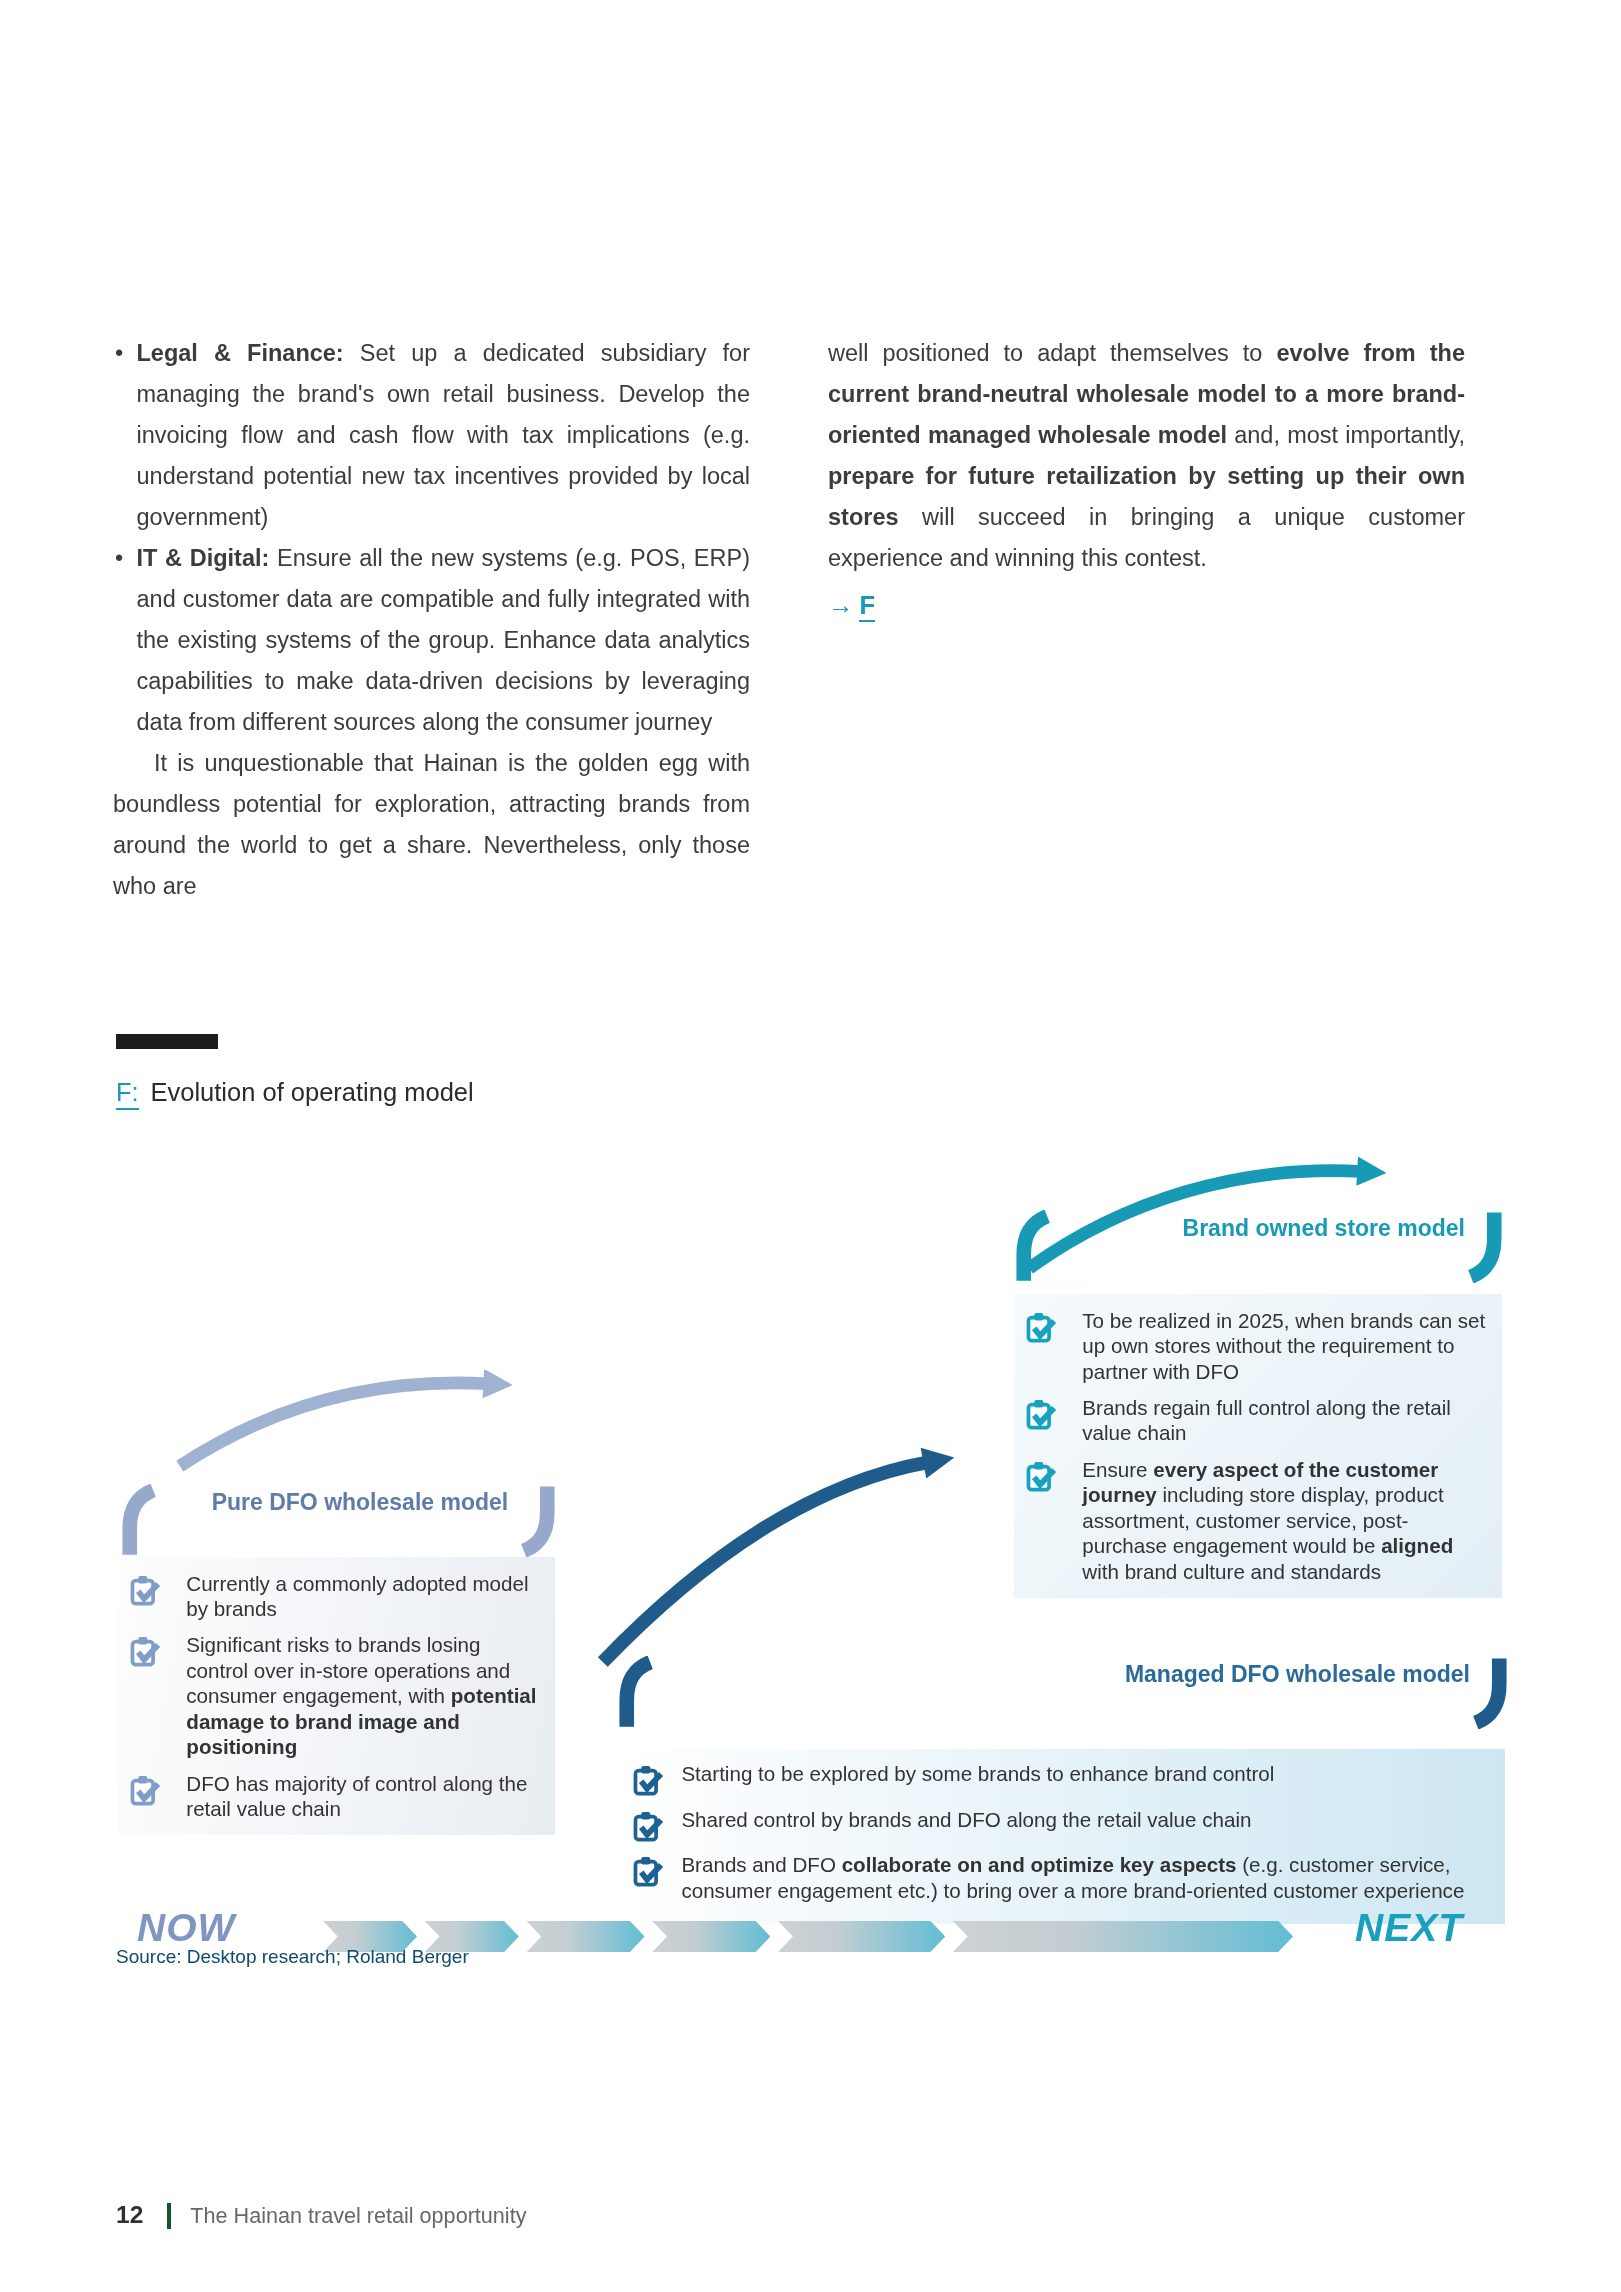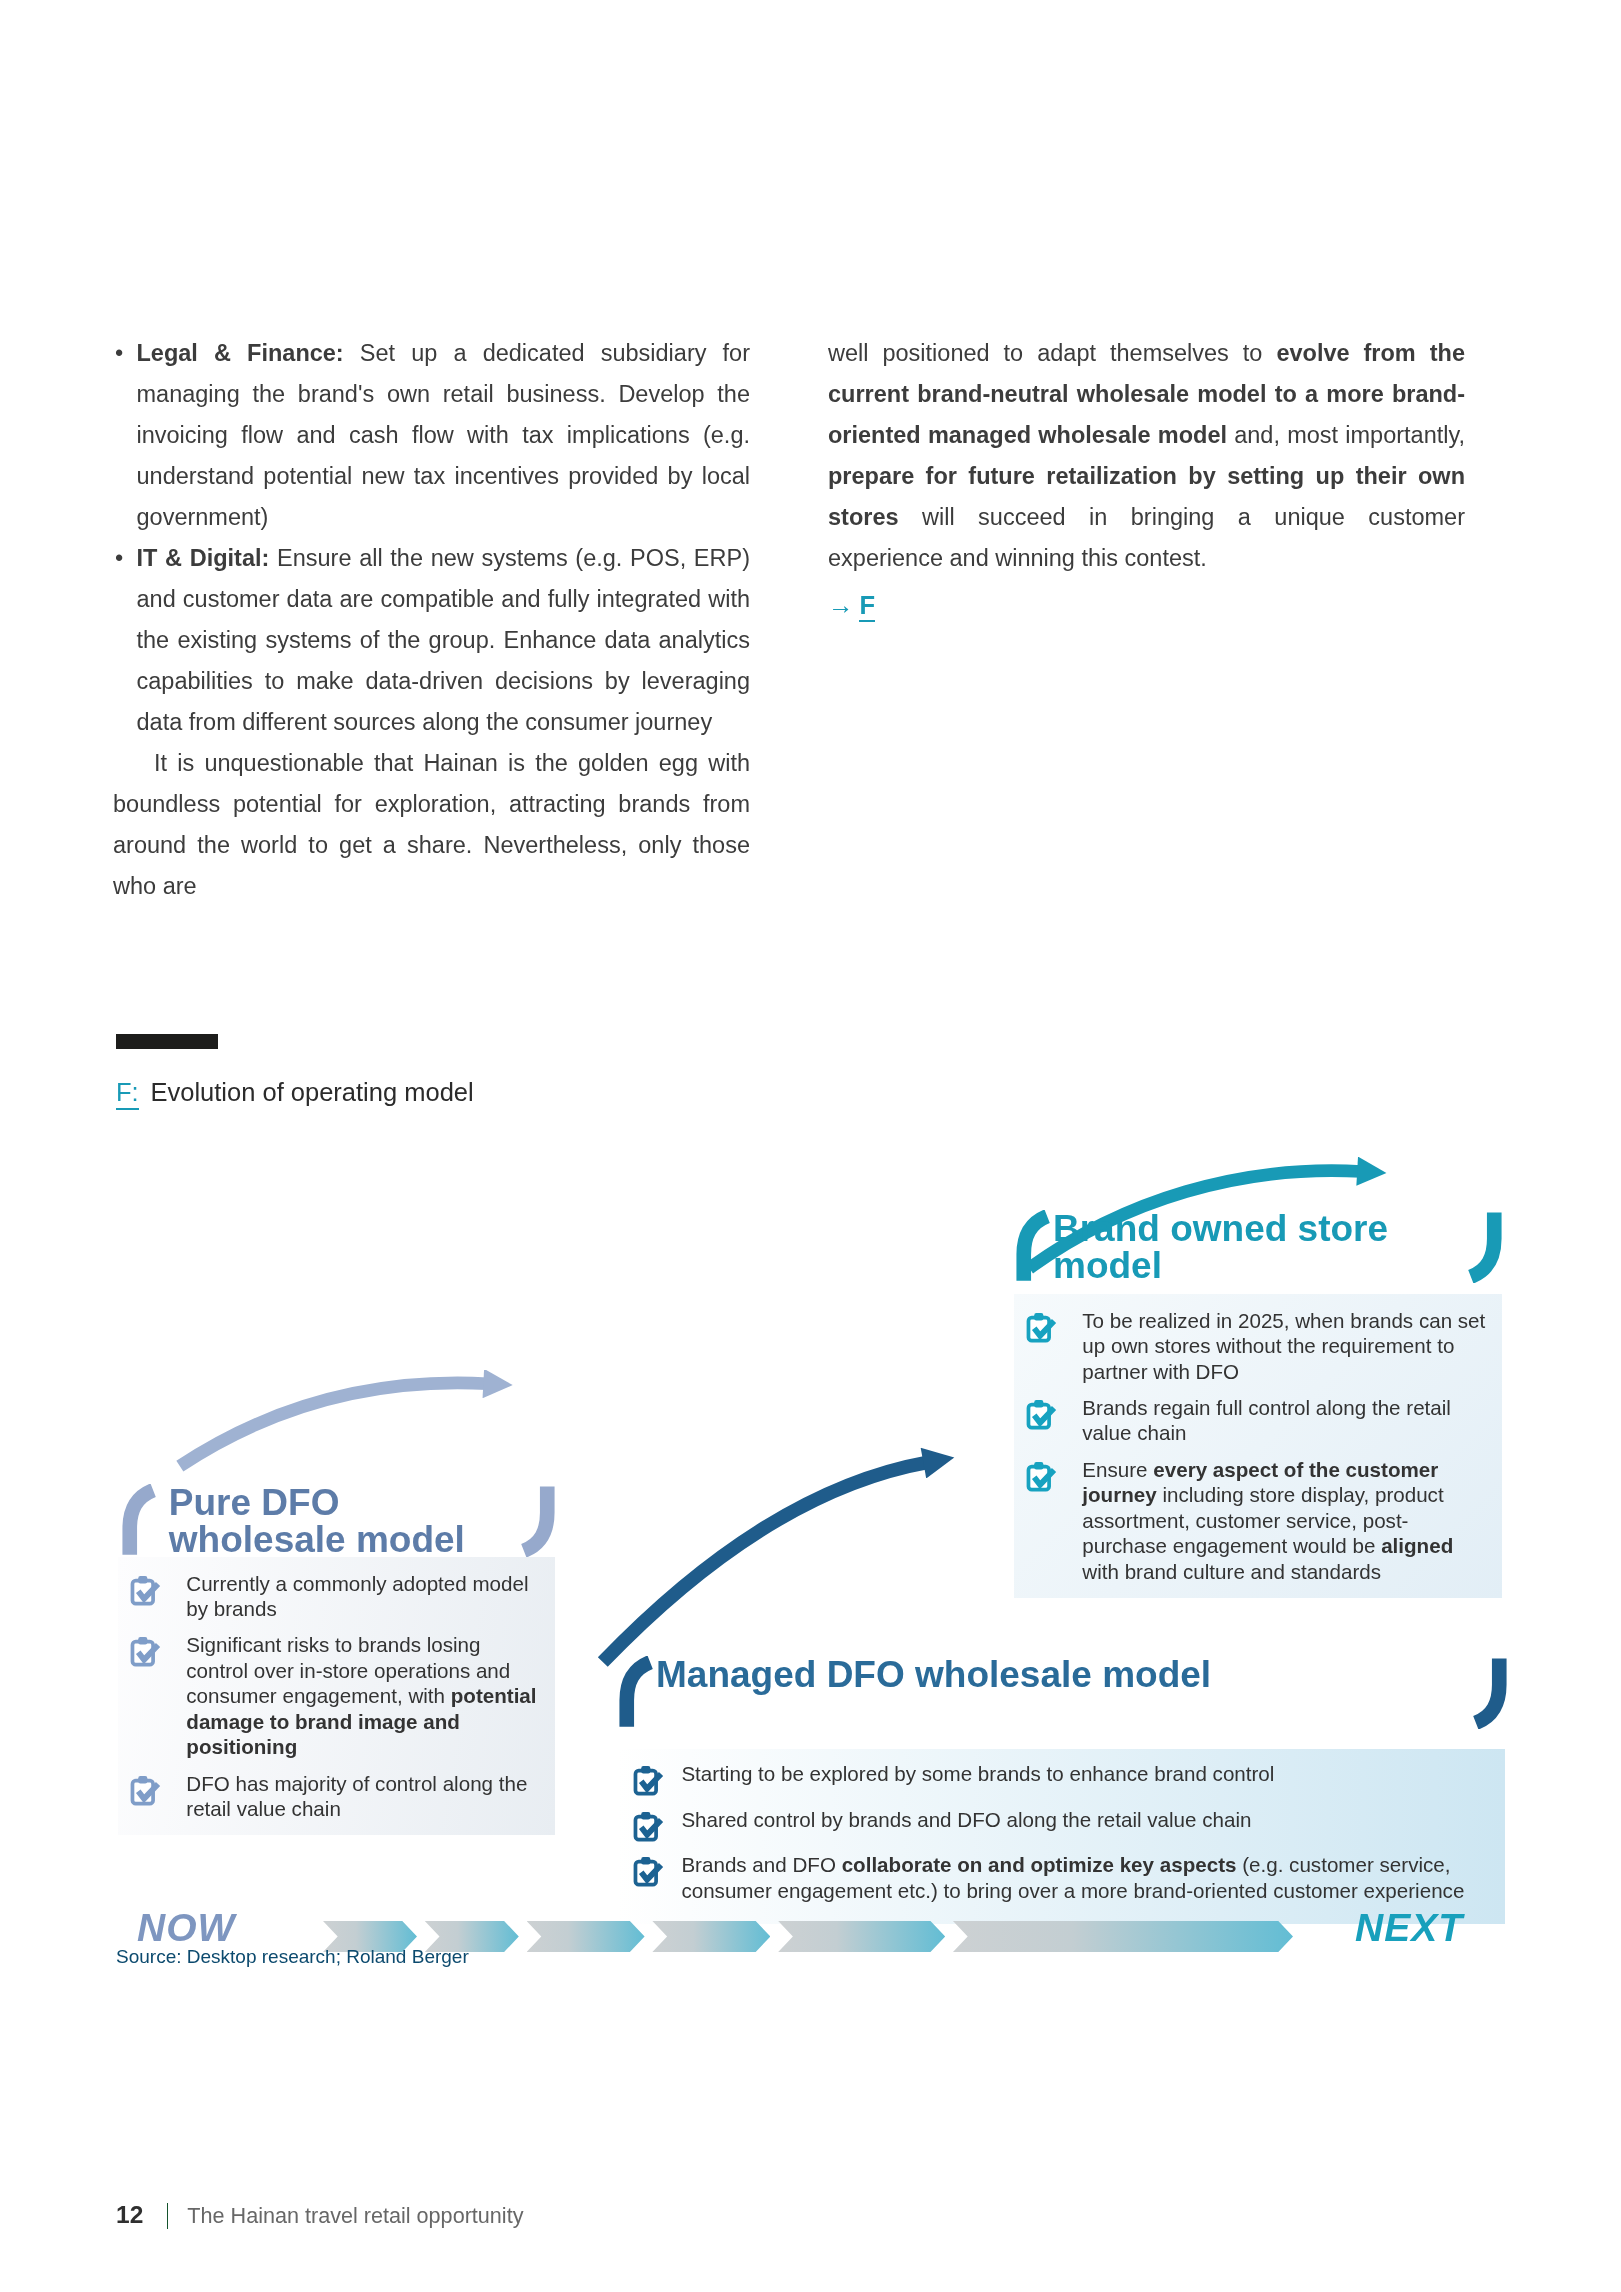--- a/index.html
+++ b/index.html
@@ -24,21 +24,21 @@
   .divider-bar { position:absolute; left:116px; top:1032px; width:102px; height:14.7px; background:#1d1d1b; }
   .fig-heading { position:absolute; left:116px; top:1076px; font-size:25.5px; font-weight:normal; color:#2b2b2b; }
   .fig-heading .fig-label { color:#189ab6; border-bottom:2.9px solid #189ab6; padding-bottom:2px; margin-right:11.8px; cursor:pointer; }
   
   .curve-arrow { position:absolute; }
   .arrow-steel { color:#9fb2d2; left:172px;  top:1368px; }
   .arrow-dark  { color:#1f5c8b; left:593px;  top:1419px; }
   .arrow-teal  { color:#189ab6; left:1021px; top:1147px; }
   
   .model-header { position:absolute; display:flex; align-items:stretch; }
-  .model-title  { flex:1; text-align:left; font-weight:bold; font-size:37px; line-height:37px; }
+  .model-title  { flex:1; text-align:right; font-weight:bold; font-size:23px; line-height:37px; }
   .quote { width:39px; flex:0 0 39px; }
   .quote svg { width:39px; height:73px; }
   .quote-close svg { transform:rotate(180deg); }
   .hdr-pure    { left:120px;  top:1482px; width:437px; color:#5d7ca8; }
   .hdr-pure    .quote { color:#96a9cc; }
   .hdr-pure    .model-title { padding:0 9.8px; }
   .hdr-managed { left:617px;  top:1654px; width:892px; color:#2a6b99; }
   .hdr-managed .quote { color:#1f5c8b; }
   .hdr-brand   { left:1014px; top:1208px; width:490px; color:#189ab6; }
   .hdr-brand   .quote { color:#189ab6; }
@@ -67,21 +67,21 @@
     background:linear-gradient(90deg,#cdd1d3 0%,#c3ced2 35%,#62bdd4 100%);
     clip-path:polygon(0% 0%, calc(100% - 14.7px) 0%, 100% 50%, calc(100% - 14.7px) 100%, 0% 100%, 14.7px 50%); }
   .chev-1,.chev-2 { flex:0 0 94px; }
   .chev-3,.chev-4 { flex:0 0 118px; }
   .chev-5 { flex:0 0 167px; }
   .chev-6 { flex:1 1 auto; }
   
   .source-line { position:absolute; left:116px; top:1944px; font-size:19px; color:#0c4a6e; }
   .footer { position:absolute; left:116px; top:2199px; display:flex; align-items:baseline; }
   .footer .page-num { font-size:24.5px; font-weight:bold; color:#2f2f2f; }
-  .footer .report-title { margin-left:23.5px; padding-left:19.6px; border-left:1px solid #14532d; font-size:21.6px; color:#676767; }
+  .footer .report-title { margin-left:23.5px; padding-left:19.6px; border-left:4px solid #14532d; font-size:21.6px; color:#676767; }
 </style>
 </head>
 <body>
 
 <div class="page">
 
   <div class="col col-left">
     <div class="body-bullet"><span class="seg-b">Legal &amp; Finance:</span><span> Set up a dedicated subsidiary for managing the brand's own retail business. Develop the invoicing flow and cash flow with tax implications (e.g. understand potential new tax incentives provided by local government)</span></div>
     <div class="body-bullet"><span class="seg-b">IT &amp; Digital:</span><span> Ensure all the new systems (e.g. POS, ERP) and customer data are compatible and fully integrated with the existing systems of the group. Enhance data analytics capabilities to make data-driven decisions by leveraging data from different sources along the consumer journey</span></div>
     <div class="closing-par">It is unquestionable that Hainan is the golden egg with boundless potential for exploration, attracting brands from around the world to get a share. Nevertheless, only those who are</div>

